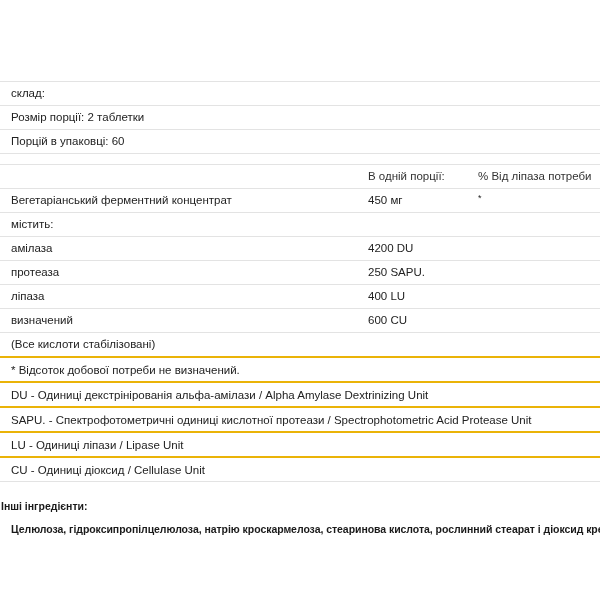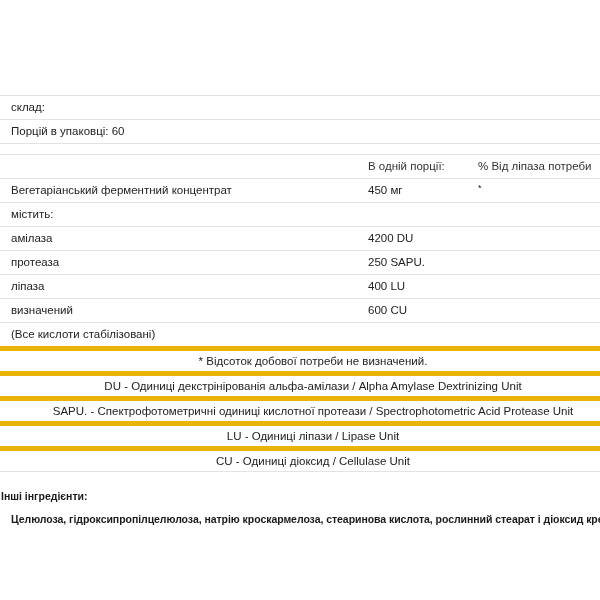--- a/index.html
+++ b/index.html
@@ -17,21 +17,21 @@
   }
   .page {
     position: relative;
     width: 600px;
     height: 600px;
     box-sizing: border-box;
   }
   .supplement-panel {
     position: absolute;
     left: 0;
-    top: 95px;
+    top: 81px;
     width: 600px;
   }
   .row {
     border-top: 1px solid #e3e3e3;
     box-sizing: border-box;
     display: flex;
     align-items: center;
     height: 24px;
     padding: 0 0 0 11px;
     font-size: 11.5px;
@@ -69,30 +69,29 @@
     height: 11px;
     border-top: 1px solid #e3e3e3;
     box-sizing: border-box;
   }
   .dv-star {
     font-size: 9px;
     position: relative;
     top: -2px;
   }
   .note-row {
-    border-top: 5px solid #eab308;
+    border-top: 2px solid #eab308;
     box-sizing: border-box;
     height: 25px;
     display: flex;
     align-items: center;
-    padding-left: 26px;
+    padding-left: 11px;
     font-size: 11.5px;
     color: #222222;
     white-space: nowrap;
-    justify-content: center;
   }
   .section-gap {
     height: 14px;
     border-top: 1px solid #e3e3e3;
     box-sizing: border-box;
   }
   .other-title {
     padding-left: 1px;
     font-size: 10.5px;
     font-weight: bold;
@@ -118,20 +117,23 @@
 </head>
 <body>
 
 <div class="page">
   <div class="supplement-panel">
 
     <div class="row first">
       <span class="c-name">склад:</span>
     </div>
 
+    <div class="row">
+      <span class="c-name">Розмір порції: 2 таблетки</span>
+    </div>
 
     <div class="row">
       <span class="c-name">Порцій в упаковці: 60</span>
     </div>
 
     <div class="spacer-row"></div>
 
     <div class="row header-row">
       <span class="c-name"></span>
       <span class="c-amount">В одній порції:</span>

